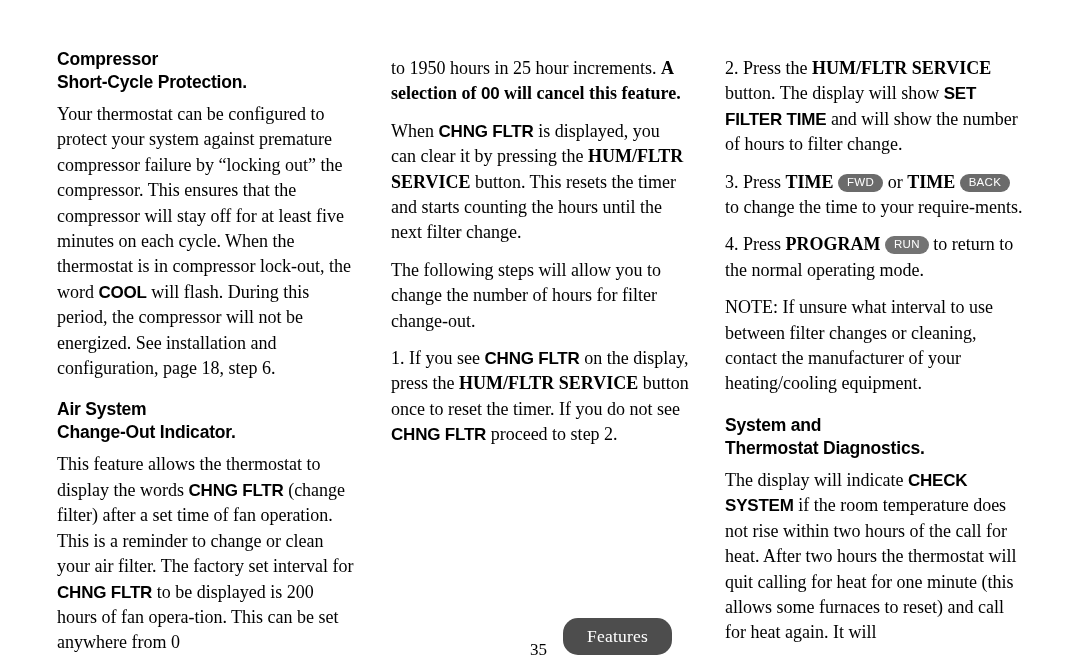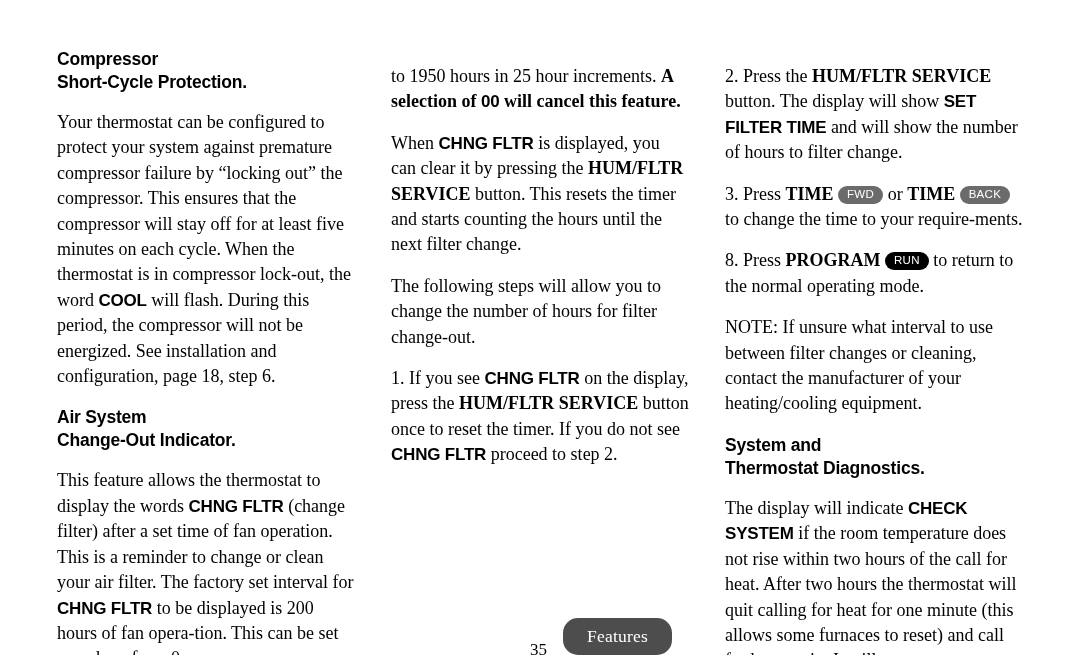--- a/index.html
+++ b/index.html
@@ -47,21 +47,21 @@
     margin: 0 0 1px 0;
     color: #000;
   }
   .heading.spaced-above {
     margin-top: 17px;
   }
   .para {
     font-family: "Liberation Serif", "DejaVu Serif", serif;
     font-size: 18px;
     line-height: 25.4px;
-    margin: 16px 0 12px 0;
+    margin: 8px 0 12px 0;
     text-align: left;
     color: #000;
   }
   .para:last-child {
     margin-bottom: 0;
   }
 
   
   b.disp {
     font-family: "Liberation Sans", "DejaVu Sans", sans-serif;
@@ -144,21 +144,21 @@
       </div>
     <div class="col">
         <p class="para"><span>to 1950 hours in 25 hour increments. </span><b class="btn">A selection of </b><b class="disp">00</b><b class="btn"> will cancel this feature.</b></p>
         <p class="para"><span>When </span><b class="disp">CHNG FLTR</b><span> is displayed, you can clear it by pressing the </span><b class="btn">HUM/FLTR SERVICE</b><span> button. This resets the timer and starts counting the hours until the next filter change.</span></p>
         <p class="para"><span>The following steps will allow you to change the number of hours for filter change-out.</span></p>
         <p class="para"><span>1. If you see </span><b class="disp">CHNG FLTR</b><span> on the display, press the </span><b class="btn">HUM/FLTR SERVICE</b><span> button once to reset the timer. If you do not see </span><b class="disp">CHNG FLTR</b><span> proceed to step 2.</span></p>
       </div>
     <div class="col">
         <p class="para"><span>2. Press the </span><b class="btn">HUM/FLTR SERVICE</b><span> button. The display will show </span><b class="disp">SET FILTER TIME</b><span> and will show the number of hours to filter change.</span></p>
         <p class="para"><span>3. Press </span><b class="btn">TIME</b><span> </span><span class="key" style="background: rgb(107, 107, 107);">FWD</span><span> or </span><b class="btn">TIME</b><span> </span><span class="key" style="background: rgb(107, 107, 107);">BACK</span><span> to change the time to your require-ments.</span></p>
-        <p class="para"><span>8. Press </span><b class="btn">PROGRAM</b><span> </span><span class="key dark" style="background: #000000;">RUN</span><span> to return to the normal operating mode.</span></p>
+        <p class="para"><span>4. Press </span><b class="btn">PROGRAM</b><span> </span><span class="key dark" style="background: #737373;">RUN</span><span> to return to the normal operating mode.</span></p>
         <p class="para"><span>NOTE: If unsure what interval to use between filter changes or cleaning, contact the manufacturer of your heating/cooling equipment.</span></p>
         <div class="heading spaced-above">
           <div>System and</div>
           <div>Thermostat Diagnostics.</div>
         </div>
         <p class="para"><span>The display will indicate </span><b class="disp">CHECK SYSTEM</b><span> if the room temperature does not rise within two hours of the call for heat. After two hours the thermostat will quit calling for heat for one minute (this allows some furnaces to reset) and call for heat again. It will</span></p>
       </div>
   </div>
 
   <div class="page-number">35</div>

